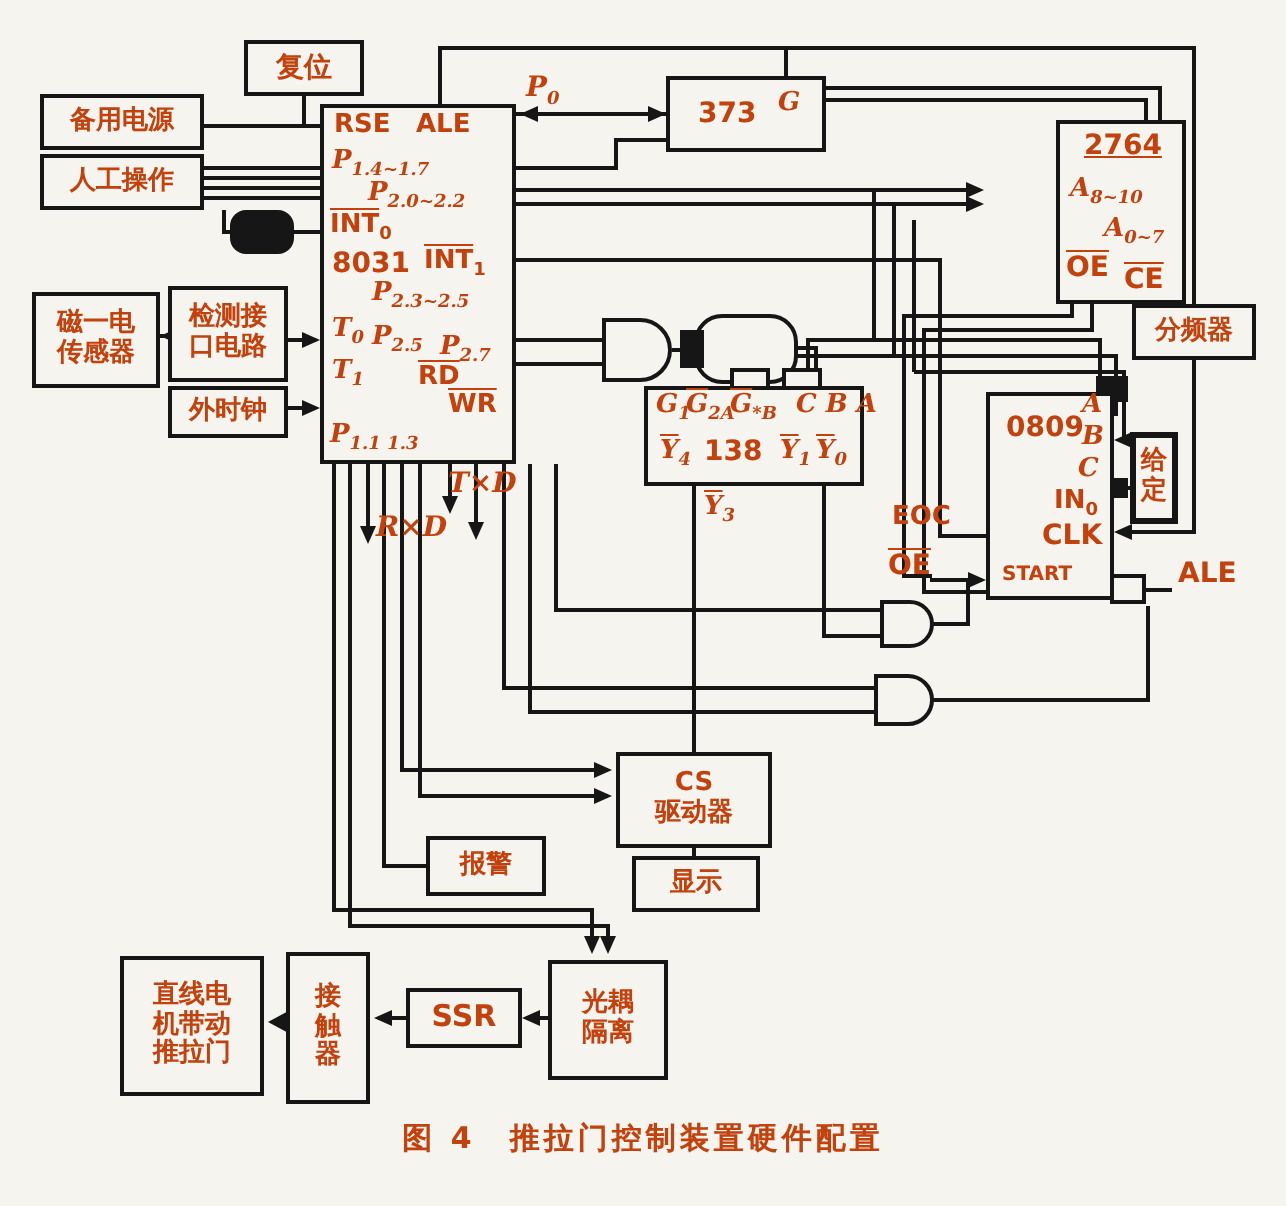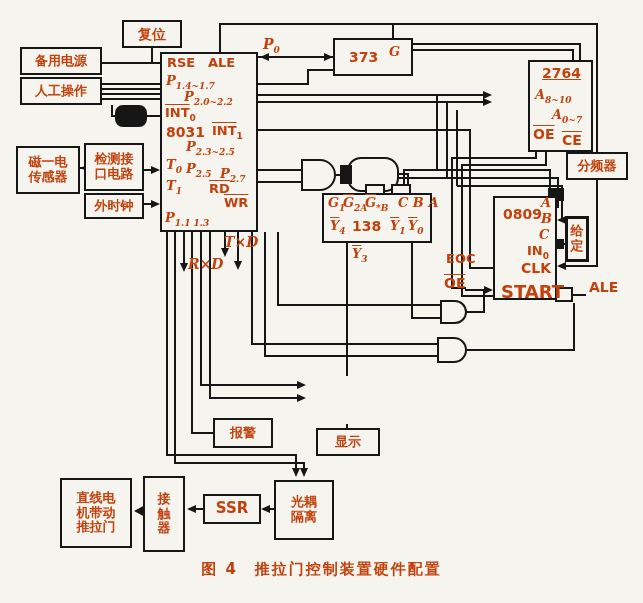--- a/index.html
+++ b/index.html
@@ -224,31 +224,35 @@
   </div>
   <span class="flt it" style="left:352px;top:246px;"><span class="ov">Y</span><sub>3</sub></span>
 
   <div class="box chip" style="left:493px;top:196px;width:64px;height:104px;">
     <span class="pinlab" style="left:8px;top:8px;font-size:14px;"><span>0809</span></span>
     <span class="pinlab it" style="left:46px;top:-2px;"><span>A</span></span>
     <span class="pinlab it" style="left:46px;top:14px;"><span>B</span></span>
     <span class="pinlab it" style="left:44px;top:30px;"><span>C</span></span>
     <span class="pinlab" style="left:32px;top:46px;"><span>IN</span><sub>0</sub></span>
     <span class="pinlab" style="left:26px;top:62px;font-size:14px;"><span>CLK</span></span>
-    <span class="pinlab" style="left:6px;top:84px;font-size:18px;"><span>START</span></span>
+    <span class="pinlab" style="left:6px;top:84px;font-size:10px;"><span>START</span></span>
   </div>
   <span class="flt" style="left:446px;top:251px;"><span>EOC</span></span>
   <span class="flt" style="left:444px;top:275px;font-size:14px;"><span class="ov">OE</span></span>
   <span class="flt" style="left:589px;top:279px;font-size:14px;"><span>ALE</span></span>
 
   <div class="box thick" style="left:565px;top:216px;width:24px;height:46px;font-size:13px;">
     <span>给</span>
     <span>定</span>
   </div>
 
+  <div class="box" style="left:308px;top:376px;width:78px;height:48px;">
+    <span>CS</span>
+    <span>驱动器</span>
+  </div>
 
   <div class="box" style="left:213px;top:418px;width:60px;height:30px;">
     <span>报警</span>
   </div>
 
   <div class="box" style="left:316px;top:428px;width:64px;height:28px;">
     <span>显示</span>
   </div>
 
   <div class="box" style="left:60px;top:478px;width:72px;height:70px;">

